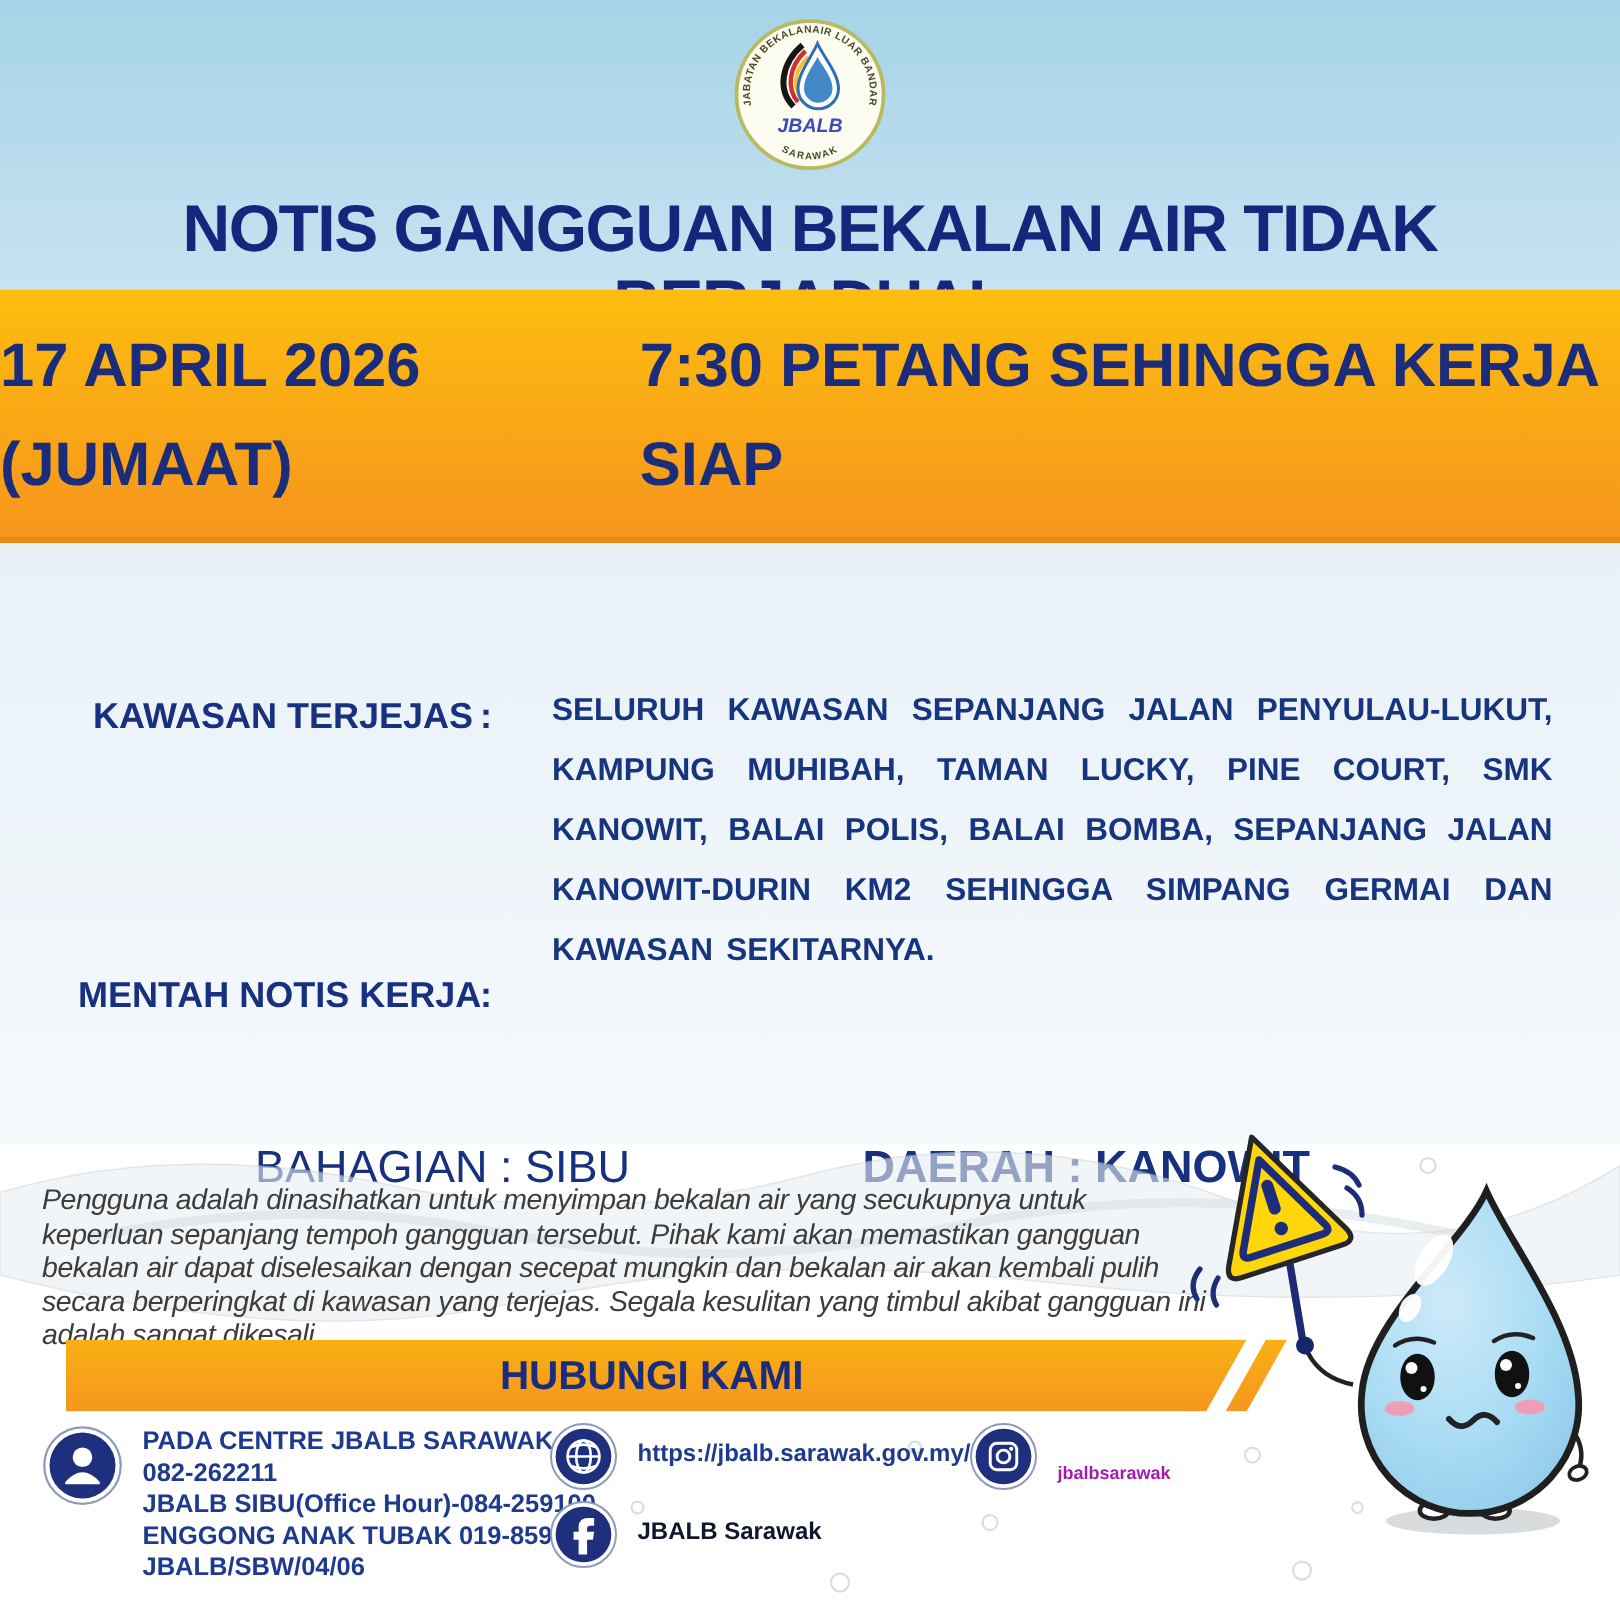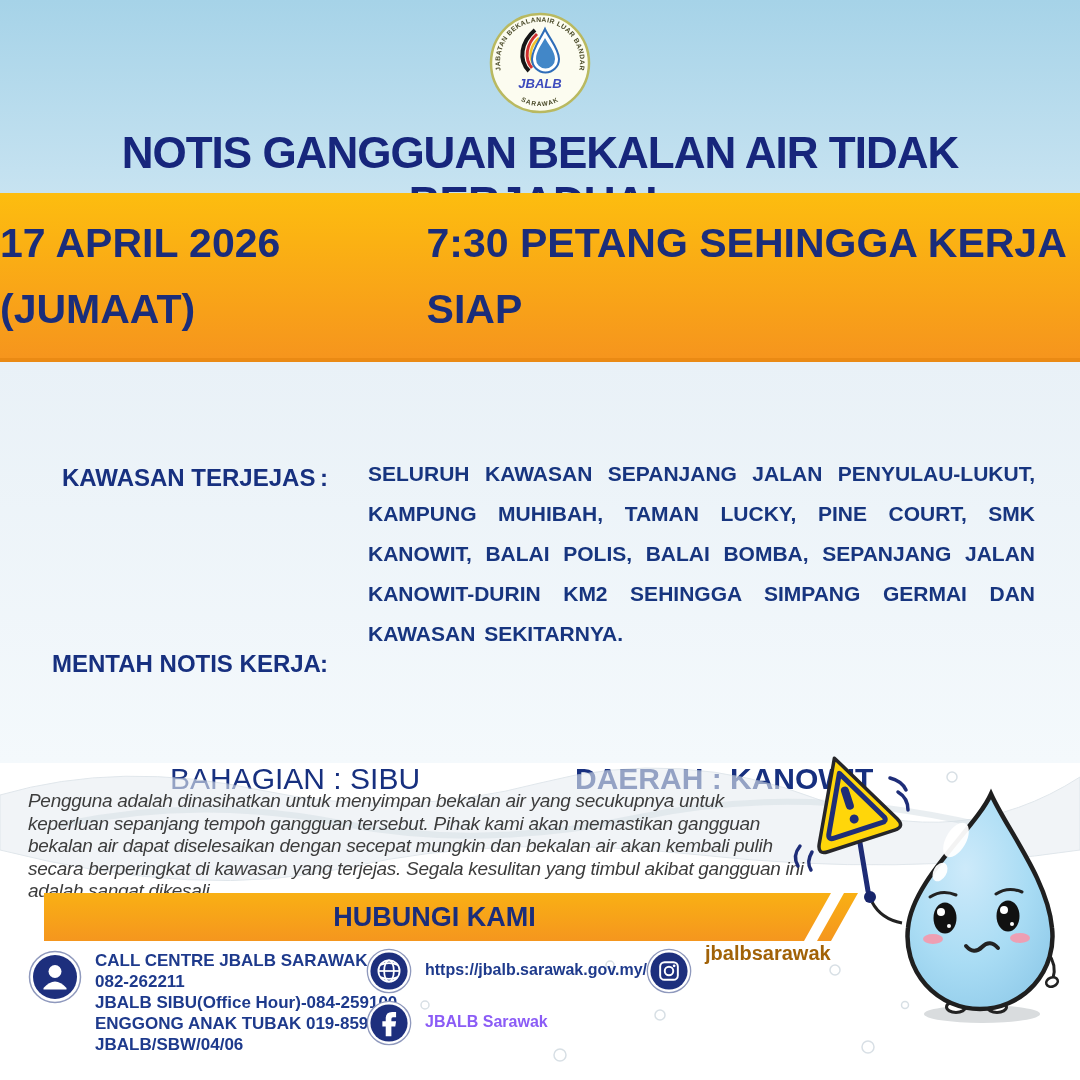--- a/index.html
+++ b/index.html
@@ -45,22 +45,22 @@
           background:linear-gradient(180deg,#f9b014,#f5961e);
           clip-path:polygon(27px 0,41px 0,14px 100%,0 100%);}
   .stripe1{left:790px;} .stripe2{left:817px;}
 
   
   .icon-wrap{position:absolute;z-index:3;}
   .col1-text{position:absolute;top:950px;left:95px;z-index:3;font-weight:bold;color:#1e3a8c;
           font-size:17px;line-height:21px;}
   .ct-line{white-space:nowrap;}
   .website-text{position:absolute;top:961px;left:425px;z-index:3;font-weight:bold;color:#1e3a8c;font-size:16px;}
-  .facebook-text{position:absolute;top:1013px;left:425px;z-index:3;font-weight:bold;color:#8b5cf6;font-size:16px;}
-  .instagram-text{position:absolute;top:942px;left:705px;z-index:3;font-weight:bold;color:#a16207;font-size:20px;}
+  .facebook-text{position:absolute;top:1013px;left:425px;z-index:3;font-weight:bold;color:#0f172a;font-size:16px;}
+  .instagram-text{position:absolute;top:975px;left:705px;z-index:3;font-weight:bold;color:#a21caf;font-size:12px;}
 
   .mascot{position:absolute;top:750px;left:780px;width:300px;height:330px;z-index:2;}
 </style>
 </head>
 <body>
 
 <div class="canvas">
 
   <div class="header">
     <svg class="logo-badge" viewBox="0 0 102 102">
@@ -129,21 +129,21 @@
   <div class="stripe stripe1"></div>
   <div class="stripe stripe2"></div>
 
   <svg class="icon-wrap" style="top:950px;left:28px;width:54px;height:54px;" viewBox="0 0 54 54">
     <circle cx="27" cy="27" r="25.5" fill="#ffffff" stroke="#8f99bd" stroke-width="1.5"></circle>
     <circle cx="27" cy="27" r="22" fill="#1d2f7d"></circle>
     <circle cx="27" cy="21.5" r="6.5" fill="#ffffff"></circle>
     <path d="M15.5 38 q11.5 -13 23 0 v1.5 h-23 Z" fill="#ffffff"></path>
   </svg>
   <div class="col1-text">
-    <div class="ct-line">CALL CENTRE JBALB SARAWAK</div>
+    <div class="ct-line">PADA CENTRE JBALB SARAWAK</div>
     <div class="ct-line">082-262211</div>
     <div class="ct-line">JBALB SIBU(Office Hour)-084-259100</div>
     <div class="ct-line">ENGGONG ANAK TUBAK 019-8596139</div>
     <div class="ct-line">JBALB/SBW/04/06</div>
   </div>
 
   <svg class="icon-wrap" style="top:948px;left:366px;width:46px;height:46px;" viewBox="0 0 52 52">
     <circle cx="26" cy="26" r="24.5" fill="#ffffff" stroke="#8f99bd" stroke-width="1.5"></circle>
     <circle cx="26" cy="26" r="21" fill="#1d2f7d"></circle>
     <g stroke="#ffffff" stroke-width="2" fill="none">

